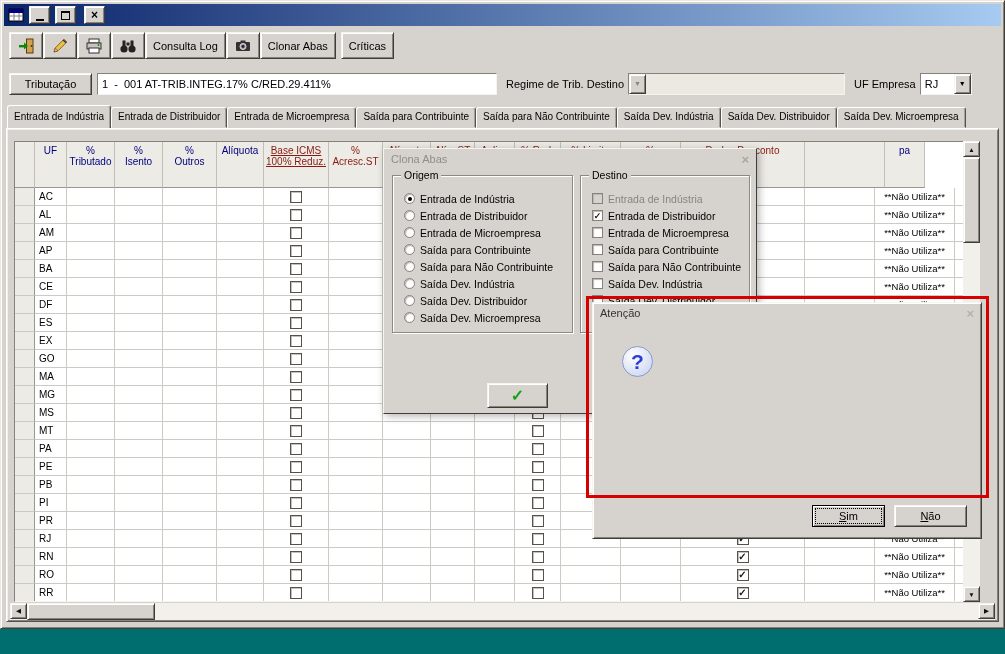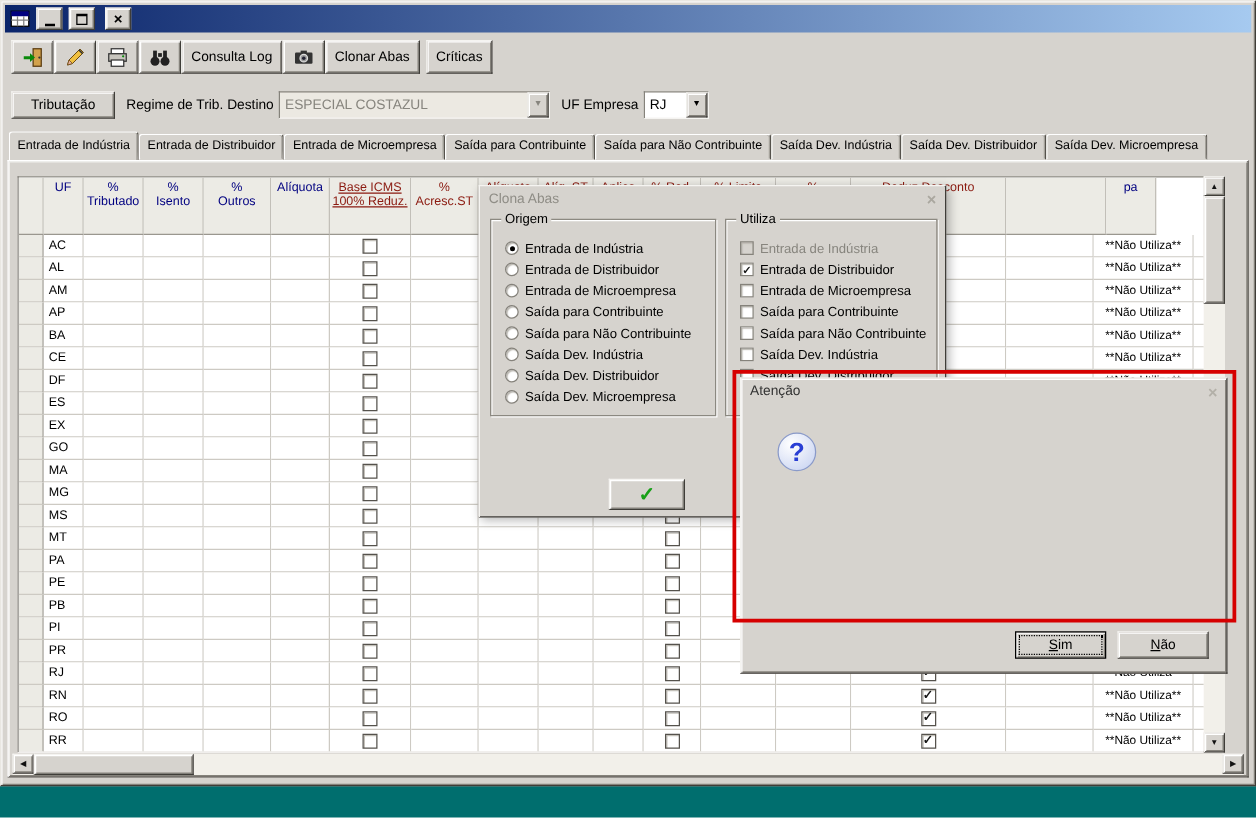--- a/index.html
+++ b/index.html
@@ -141,23 +141,23 @@
         <circle cx="9" cy="9.5" r="3" fill="#999" stroke="#ddd"></circle>
         <circle cx="9" cy="9.5" r="1.4" fill="#223"></circle>
       </svg>
     </button>
     <button class="tbtn r">Clonar Abas</button>
     <button class="tbtn r" style="margin-left:5px">Críticas</button>
   </div>
 
   <div class="filterbar">
     <div class="trib-btn r">Tributação</div>
+    <input class="trib-input s" value="1  -  001 AT-TRIB.INTEG.17% C/RED.29.411%" style="">
     <span class="flabel">Regime de Trib. Destino</span>
     <div class="combo s disabled" style="width:217px">
-      <span class="combo-value">ESPECIAL COSTAZUL</span>
       <span class="combo-arrow r">▼</span>
     </div>
     <span class="flabel">UF Empresa</span>
     <div class="combo s" style="width:52px">
       <span class="combo-value">RJ</span>
       <span class="combo-arrow r">▼</span>
     </div>
   </div>
 
   <div class="tabs" id="tabs">
@@ -849,21 +849,21 @@
           <span class="radio"></span>
           <span class="olabel">Saída Dev. Distribuidor</span>
         </div>
         <div class="opt">
           <span class="radio"></span>
           <span class="olabel">Saída Dev. Microempresa</span>
         </div>
       </div>
   </div>
   <div class="group" id="destino-group">
-    <span class="group-label">Utiliza</span>
+    <span class="group-label">Destino</span>
     <div class="optlist" id="destino-list">
         <div class="opt dis">
           <span class="cbx disb"></span>
           <span class="olabel">Entrada de Indústria</span>
         </div>
         <div class="opt">
           <span class="cbx on">✓</span>
           <span class="olabel">Entrada de Distribuidor</span>
         </div>
         <div class="opt">

